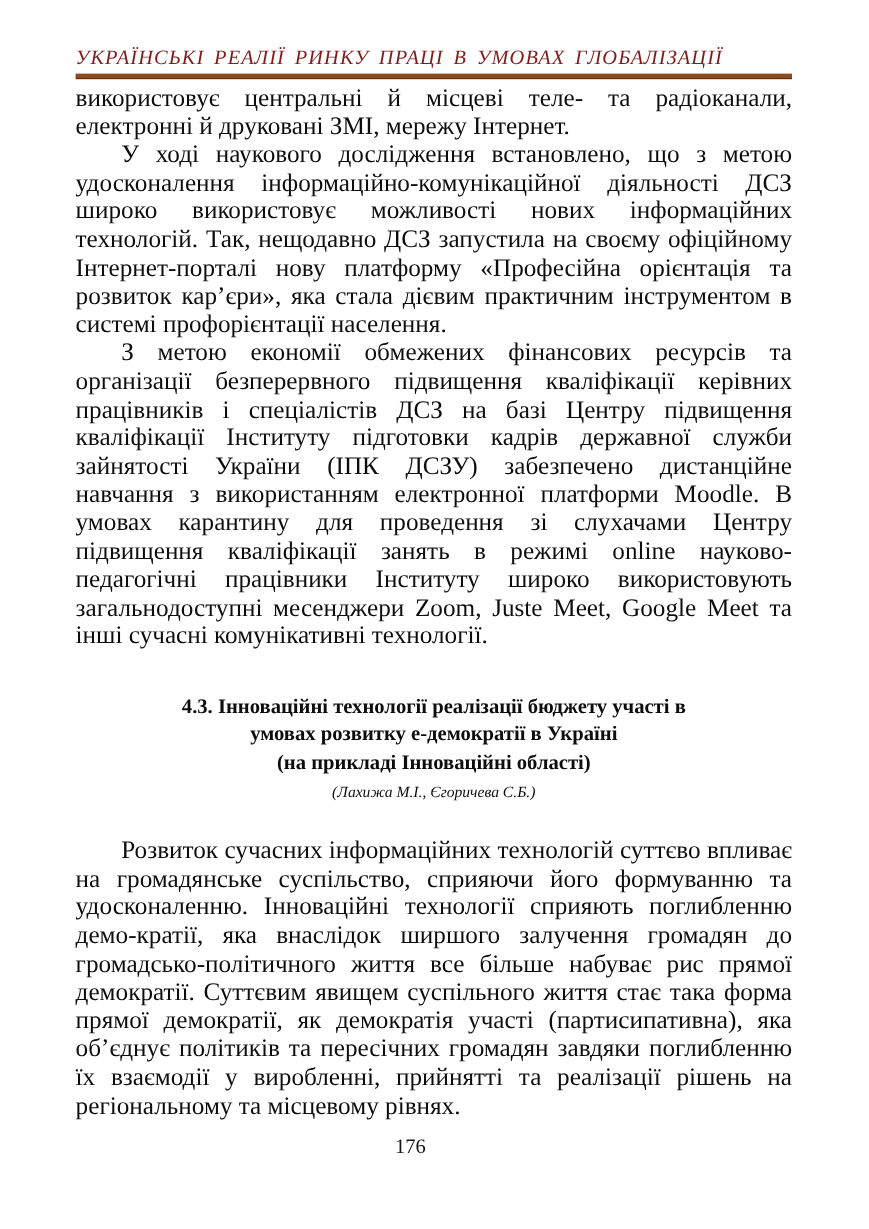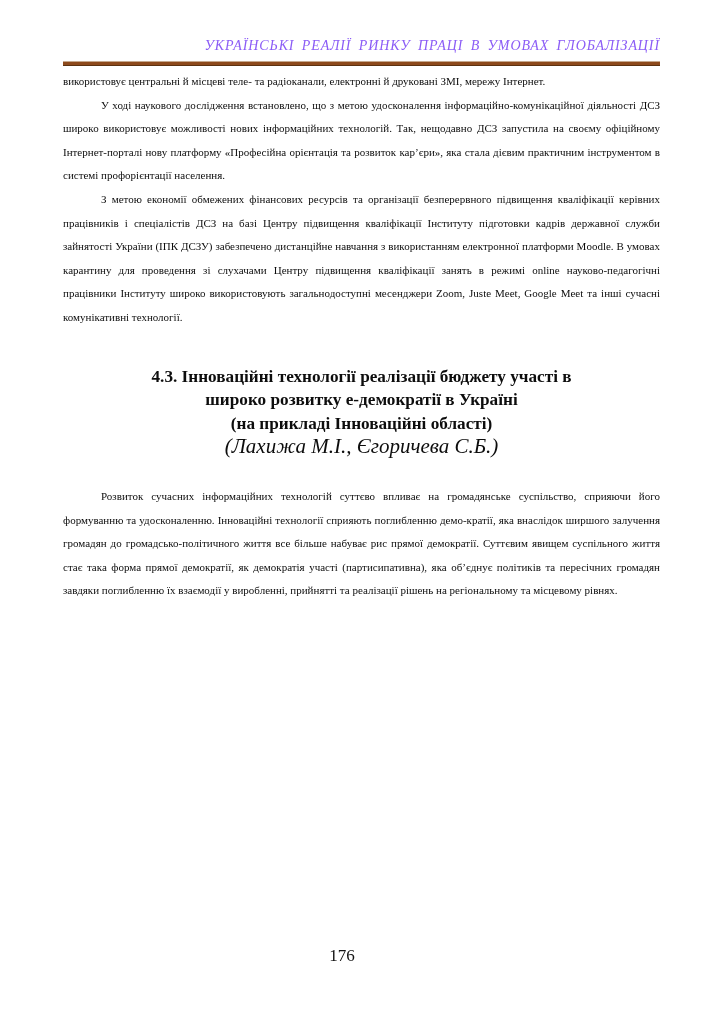--- a/index.html
+++ b/index.html
@@ -25,26 +25,26 @@
     height: 1024px;
     background: #ffffff;
   }
 
   
   .running-head {
     position: absolute;
     left: 63px;
     top: 38px;
     width: 597px;
-    text-align: right;
+    text-align: left;
     font-style: italic;
-    font-size: 14px;
+    font-size: 17px;
     letter-spacing: 0.9px;
     word-spacing: 3px;
-    color: #8b5cf6;
+    color: #7f1d1d;
     white-space: nowrap;
   }
 
   .head-rule {
     position: absolute;
     left: 63px;
     top: 61px;
     width: 597px;
     height: 5px;
     background: linear-gradient(to bottom,
@@ -56,21 +56,21 @@
   
   .column {
     position: absolute;
     left: 63px;
     top: 70px;
     width: 597px;
   }
 
   p.body {
     margin: 0;
-    font-size: 11px;
+    font-size: 21px;
     line-height: 23.6px;
     text-align: justify;
     text-justify: inter-word;
     text-indent: 0;
     hyphens: manual;
   }
   p.body.indent {
     text-indent: 38px;
   }
 
@@ -89,21 +89,21 @@
   }
   .heading-line {
     margin: 0;
     font-weight: bold;
     font-size: 17.2px;
     line-height: 23.6px;
   }
   .heading-authors {
     margin: 0;
     font-style: italic;
-    font-size: 21px;
+    font-size: 13px;
     line-height: 23.6px;
   }
 
   .gap-after-heading { height: 26px; }
 
   
   .folio {
     position: absolute;
     left: 0;
     top: 946px;
@@ -125,21 +125,21 @@
   <div class="column">
 
     <p class="body nofill">використовує центральні й місцеві теле- та радіоканали, електронні й друковані ЗМІ, мережу Інтернет.</p>
 
     <p class="body indent nofill">У ході наукового дослідження встановлено, що з метою удосконалення інформаційно-комунікаційної діяльності ДСЗ широко використовує можливості нових інформаційних технологій. Так, нещодавно ДСЗ запустила на своєму офіційному Інтернет-порталі нову платформу «Професійна орієнтація та розвиток кар’єри», яка стала дієвим практичним інструментом в системі профорієнтації населення.</p>
 
     <p class="body indent nofill">З метою економії обмежених фінансових ресурсів та організації безперервного підвищення кваліфікації керівних працівників і спеціалістів ДСЗ на базі Центру підвищення кваліфікації Інституту підготовки кадрів державної служби зайнятості України (ІПК ДСЗУ) забезпечено дистанційне навчання з використанням електронної платформи Moodle. В умовах карантину для проведення зі слухачами Центру підвищення кваліфікації занять в режимі online науково-педагогічні працівники Інституту широко використовують загальнодоступні месенджери Zoom, Juste Meet, Google Meet та інші сучасні комунікативні технології.</p>
 
     <div class="heading-block">
       <p class="heading-line">4.3. Інноваційні технології реалізації бюджету участі в</p>
-      <p class="heading-line">широко розвитку е-демократії в Україні</p>
+      <p class="heading-line">умовах розвитку е-демократії в Україні</p>
       <p class="heading-line">(на прикладі Інноваційні області)</p>
       <p class="heading-authors">(Лахижа М.І., Єгоричева С.Б.)</p>
     </div>
 
     <div class="gap-after-heading"></div>
 
     <p class="body indent nofill">Розвиток сучасних інформаційних технологій суттєво впливає на громадянське суспільство, сприяючи його формуванню та удосконаленню. Інноваційні технології сприяють поглибленню демо-кратії, яка внаслідок ширшого залучення громадян до громадсько-політичного життя все більше набуває рис прямої демократії. Суттєвим явищем суспільного життя стає така форма прямої демократії, як демократія участі (партисипативна), яка об’єднує політиків та пересічних громадян завдяки поглибленню їх взаємодії у виробленні, прийнятті та реалізації рішень на регіональному та місцевому рівнях.</p>
 
 
   </div>

